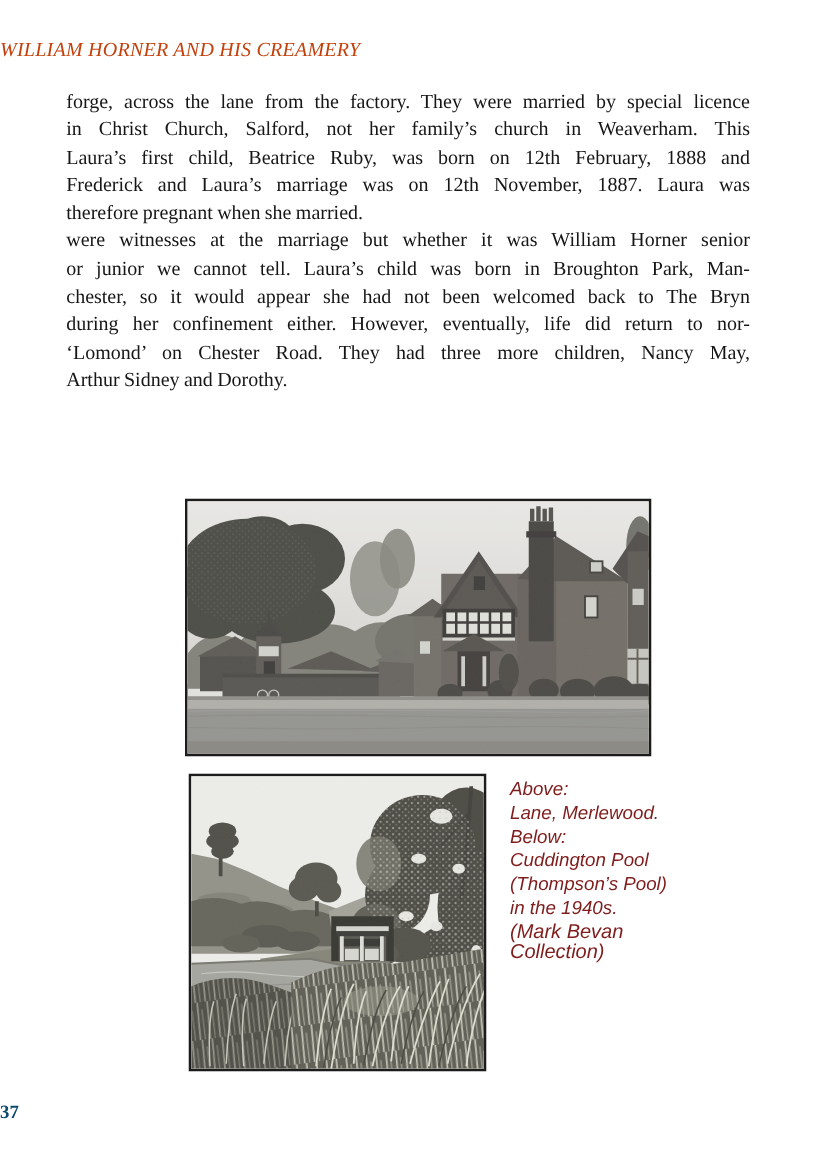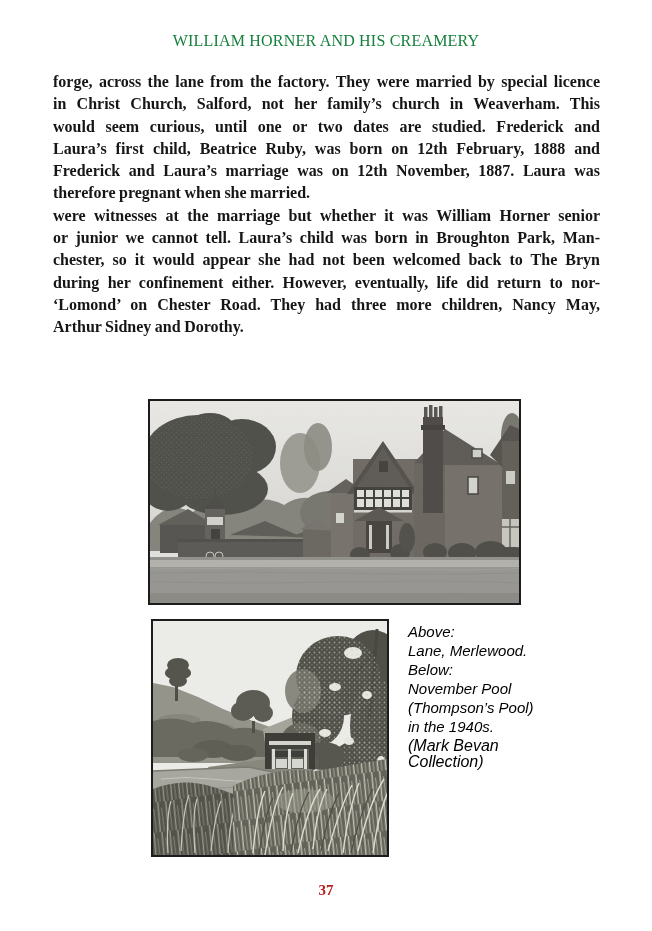--- a/index.html
+++ b/index.html
@@ -1,62 +1,61 @@
 <!DOCTYPE html>
 <html><head>
 <meta charset="utf-8">
 <style>
   html,body{margin:0;padding:0;background:#ffffff;}
   .page{
     position:relative;width:652px;height:931px;background:#ffffff;
     font-family:"Liberation Serif", serif;color:#1a1a1a;overflow:hidden;
   }
   .running-head{
-    position:absolute;top:32px;left:0;right:0;text-align:center;
-    font-size:16px;letter-spacing:.2px;color:#15803d;
+    position:absolute;top:32px;left:0;right:0;
+    font-style:italic;font-size:16px;letter-spacing:.2px;color:#c2410c;
   }
   .body-text{
     position:absolute;left:53px;top:71px;width:547px;
     font-size:16px;word-spacing:-.5px;color:#161616;
   }
   .bline{
     text-align:justify;text-align-last:justify;
-    line-height:22.3px;height:22.3px;white-space:nowrap;overflow:visible;font-weight:bold;
+    line-height:22.3px;height:22.3px;white-space:nowrap;overflow:visible;
   }
   .bline{white-space:normal;}
   .bline.indent{text-indent:20px;}
   .bline.last{text-align-last:left;}
   .photo{
     position:absolute;border:2px solid #1c1c1c;background:#e8e8e4;line-height:0;
   }
   .photo1{left:148px;top:399px;}
   .photo2{left:151px;top:619px;}
   .caption{
     position:absolute;left:408px;top:622px;width:160px;
     font-family:"Liberation Sans", sans-serif;font-style:italic;
-    font-size:15px;color:#000000;
+    font-size:15px;color:#7f1d1d;
   }
   .cap-line{line-height:19px;}
   .cap-credit{font-size:16px;line-height:16px;margin-top:2px;}
   .page-number{
-    position:absolute;top:882px;left:0;right:0;text-align:center;
-    font-weight:bold;font-size:15px;color:#b91c1c;
+    position:absolute;top:882px;left:0;right:0;
+    font-weight:bold;font-size:15px;color:#0c4a6e;
   }
 </style>
 </head>
 <body>
 
 <div class="page">
 
   <div class="running-head">WILLIAM HORNER AND HIS CREAMERY</div>
 
   <div class="body-text">
       <div class="bline">forge, across the lane from the factory. They were married by special licence</div>
       <div class="bline">in Christ Church, Salford, not her family’s church in Weaverham. This</div>
-      <div class="bline">would seem curious, until one or two dates are studied. Frederick and</div>
       <div class="bline">Laura’s first child, Beatrice Ruby, was born on 12th February, 1888 and</div>
       <div class="bline">Frederick and Laura’s marriage was on 12th November, 1887. Laura was</div>
       <div class="bline last">therefore pregnant when she married.</div>
       <div class="bline">were witnesses at the marriage but whether it was William Horner senior</div>
       <div class="bline">or junior we cannot tell. Laura’s child was born in Broughton Park, Man-</div>
       <div class="bline">chester, so it would appear she had not been welcomed back to The Bryn</div>
       <div class="bline">during her confinement either. However, eventually, life did return to nor-</div>
       <div class="bline">‘Lomond’ on Chester Road. They had three more children, Nancy May,</div>
       <div class="bline last">Arthur Sidney and Dorothy.</div>
     </div>
@@ -332,21 +331,21 @@
 
       <rect x="0" y="0" width="234" height="234" filter="url(#p2grain)" opacity="0.16"></rect>
     </svg>
   </figure>
 
   <div class="caption">
     <div>
         <div class="cap-line">Above:</div>
         <div class="cap-line">Lane, Merlewood.</div>
         <div class="cap-line">Below:</div>
-        <div class="cap-line">November Pool</div>
+        <div class="cap-line">Cuddington Pool</div>
         <div class="cap-line">(Thompson’s Pool)</div>
         <div class="cap-line">in the 1940s.</div>
       </div>
     <div class="cap-credit">(Mark Bevan Collection)</div>
   </div>
 
   <div class="page-number">37</div>
 
 </div>
 

